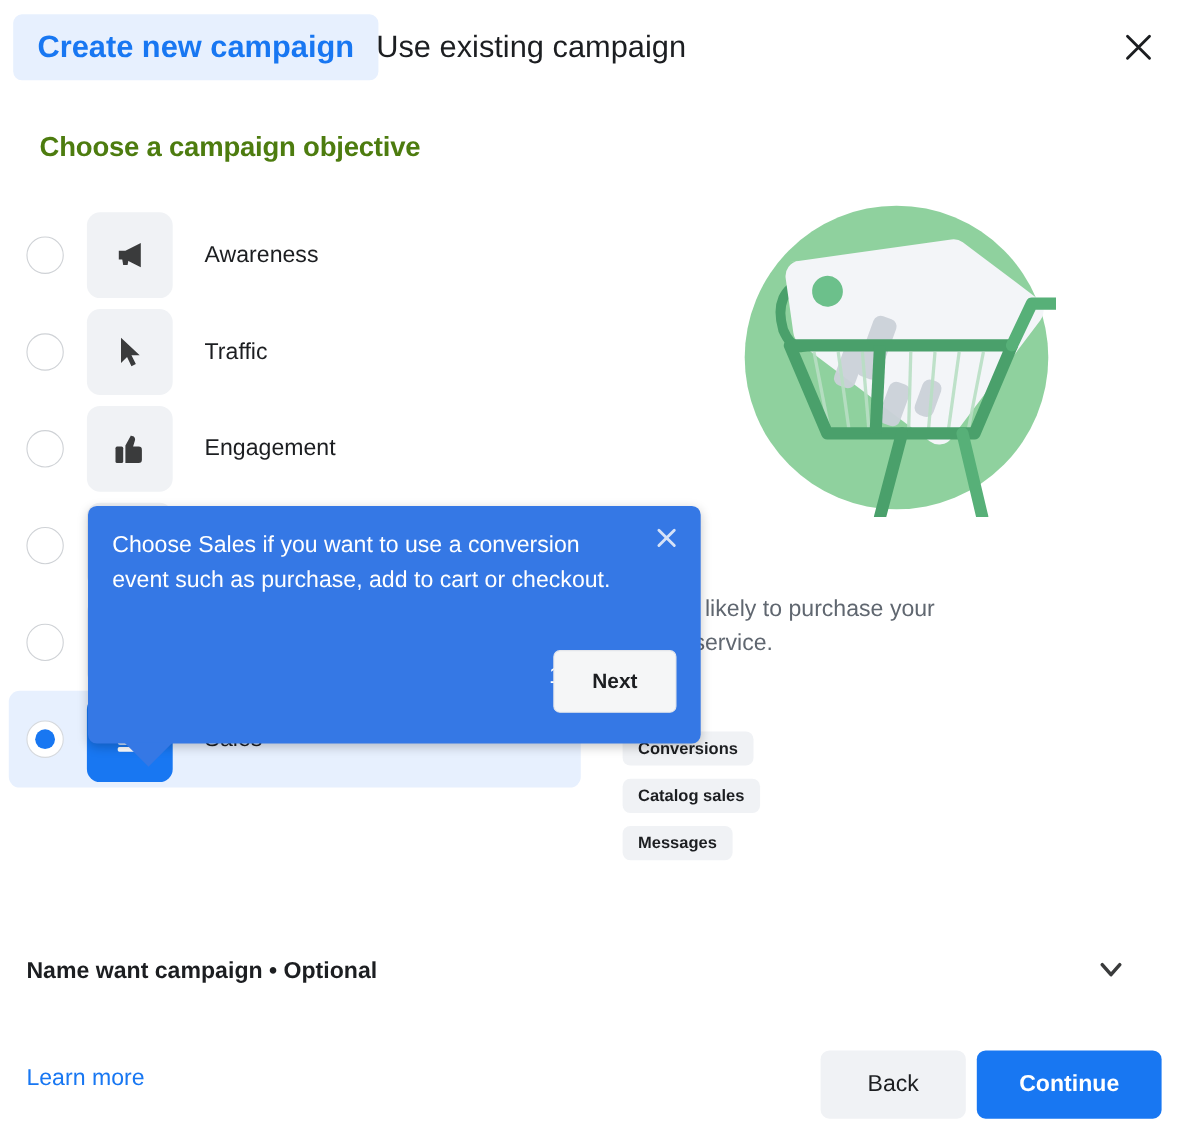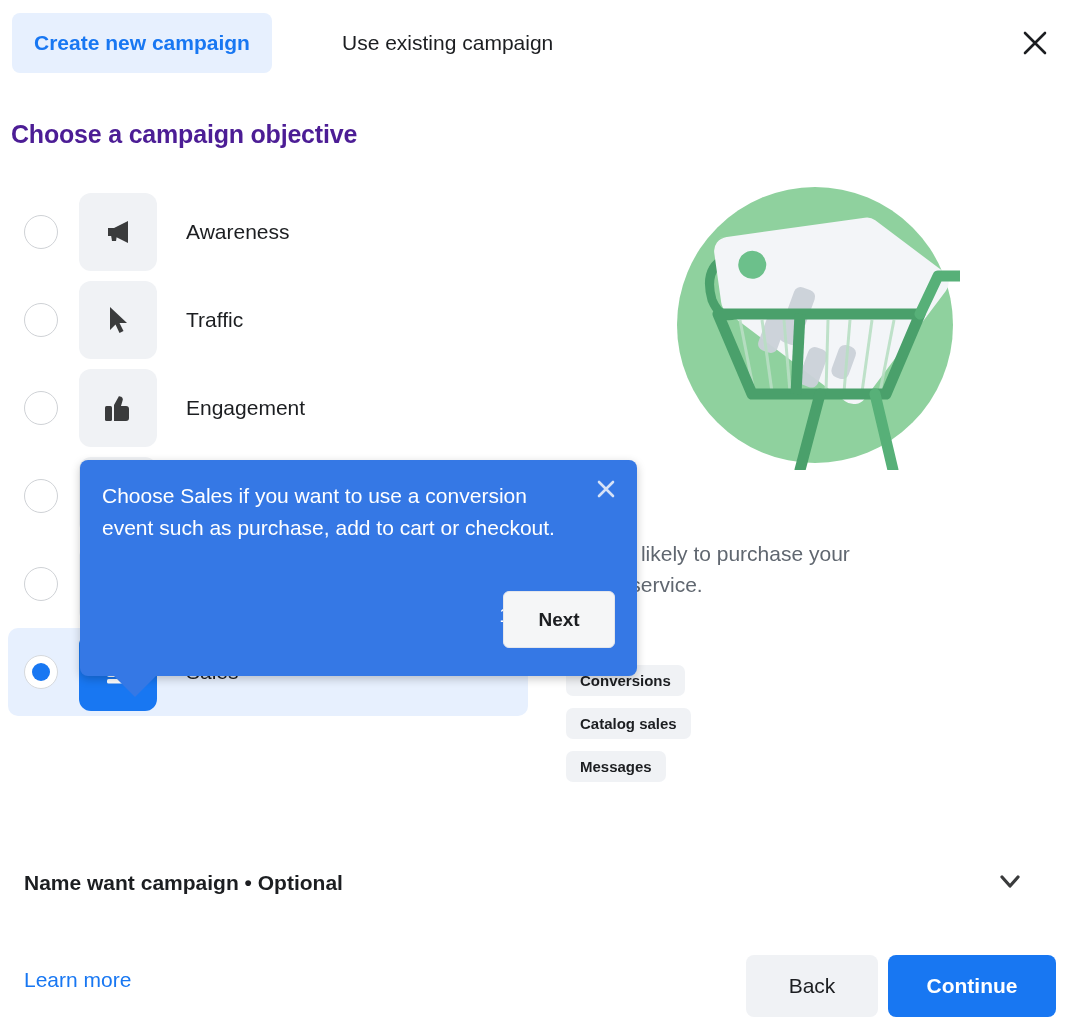--- a/index.html
+++ b/index.html
@@ -14,42 +14,42 @@
   }
   #root { position: relative; width: 1080px; height: 1032px; }
 
   
   .tabbar { position: absolute; left: 0; top: 0; width: 1080px; height: 88px; }
   .tab {
     position: absolute; top: 13px; height: 60px;
     display: flex; align-items: center; justify-content: center;
     padding: 0 22px;
     border-radius: 8px;
-    font-size: 21px;
+    font-size: 28px;
     cursor: pointer;
     white-space: nowrap;
     border: none;
     background: transparent;
     font-family: "Liberation Sans", sans-serif;
   }
   .tab.active { left: 12px; background: #e7f0fe; color: #1877f2; font-weight: bold; }
   .tab.inactive { left: 320px; color: #1c1e21; font-weight: normal; }
 
   .close-x {
     position: absolute; right: 22px; top: 20px;
     width: 46px; height: 46px;
     display: flex; align-items: center; justify-content: center;
     cursor: pointer; border-radius: 50%;
   }
   .close-x svg { display: block; }
 
   
   .page-title {
-    position: absolute; left: 11px; top: 120px;
-    font-size: 25px; font-weight: bold; color: #4c1d95;
+    position: absolute; left: 36px; top: 120px;
+    font-size: 25px; font-weight: bold; color: #4d7c0f;
     letter-spacing: -0.2px;
   }
 
   
   .objlist { position: absolute; left: 8px; top: 188px; width: 520px; }
   .objrow {
     position: relative;
     display: flex; align-items: center;
     height: 88px;
     padding-left: 16px;

